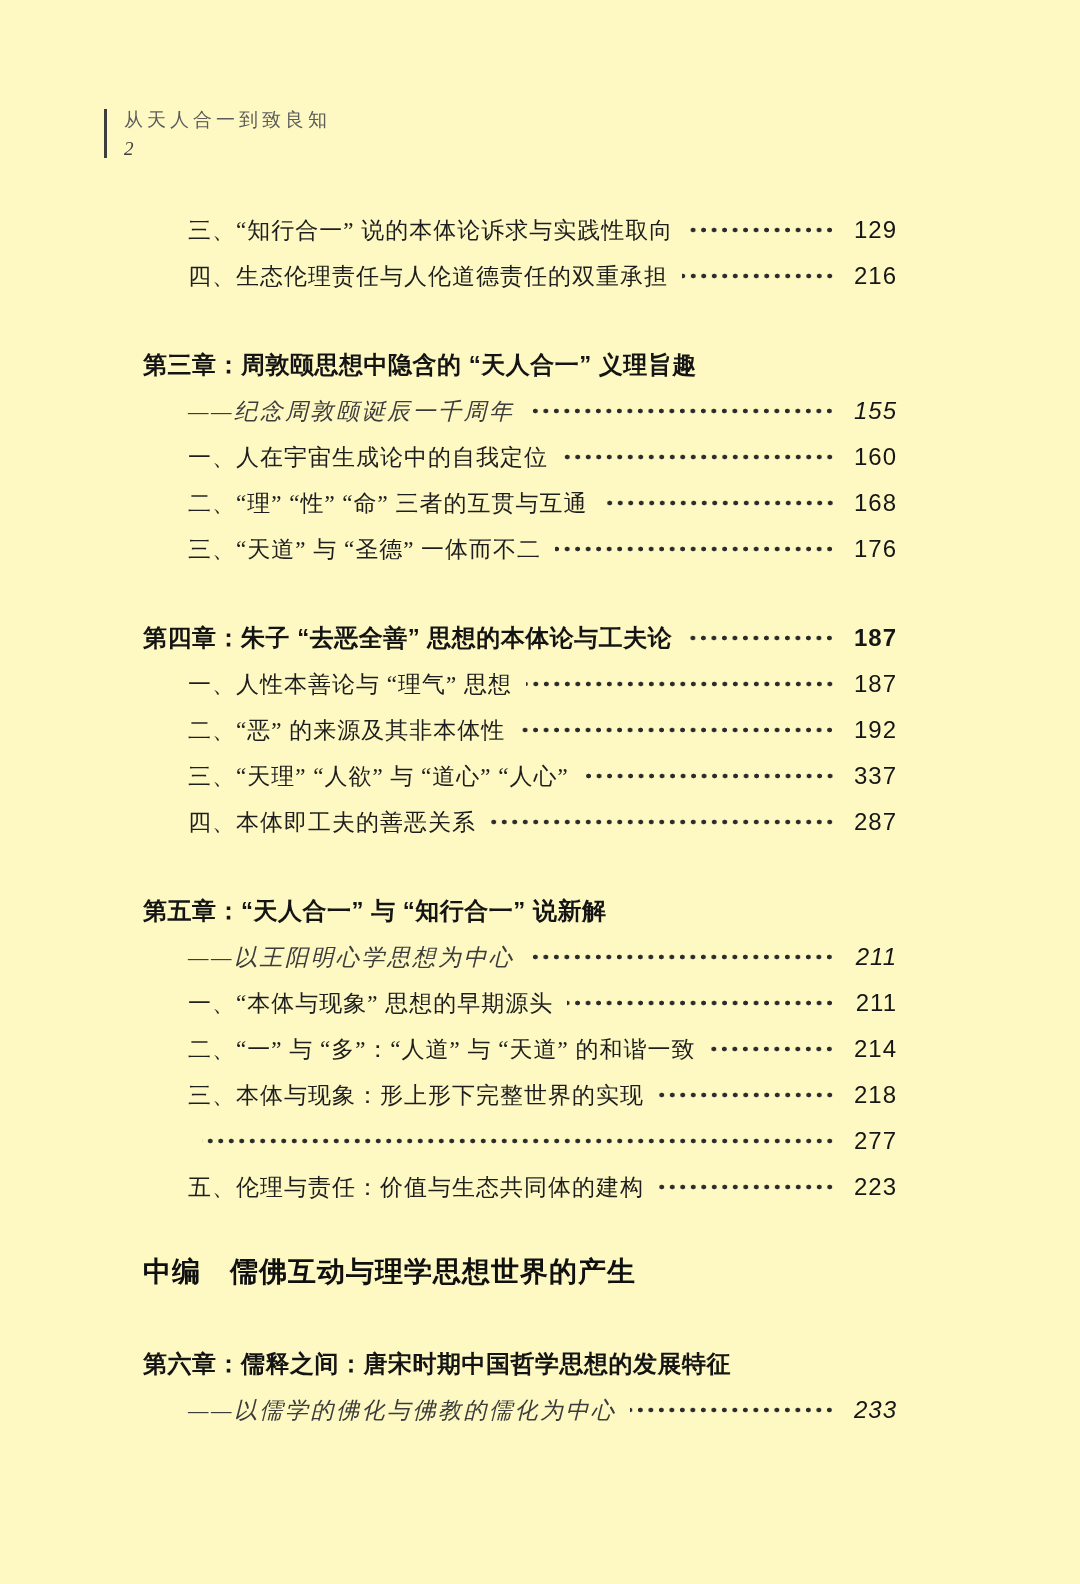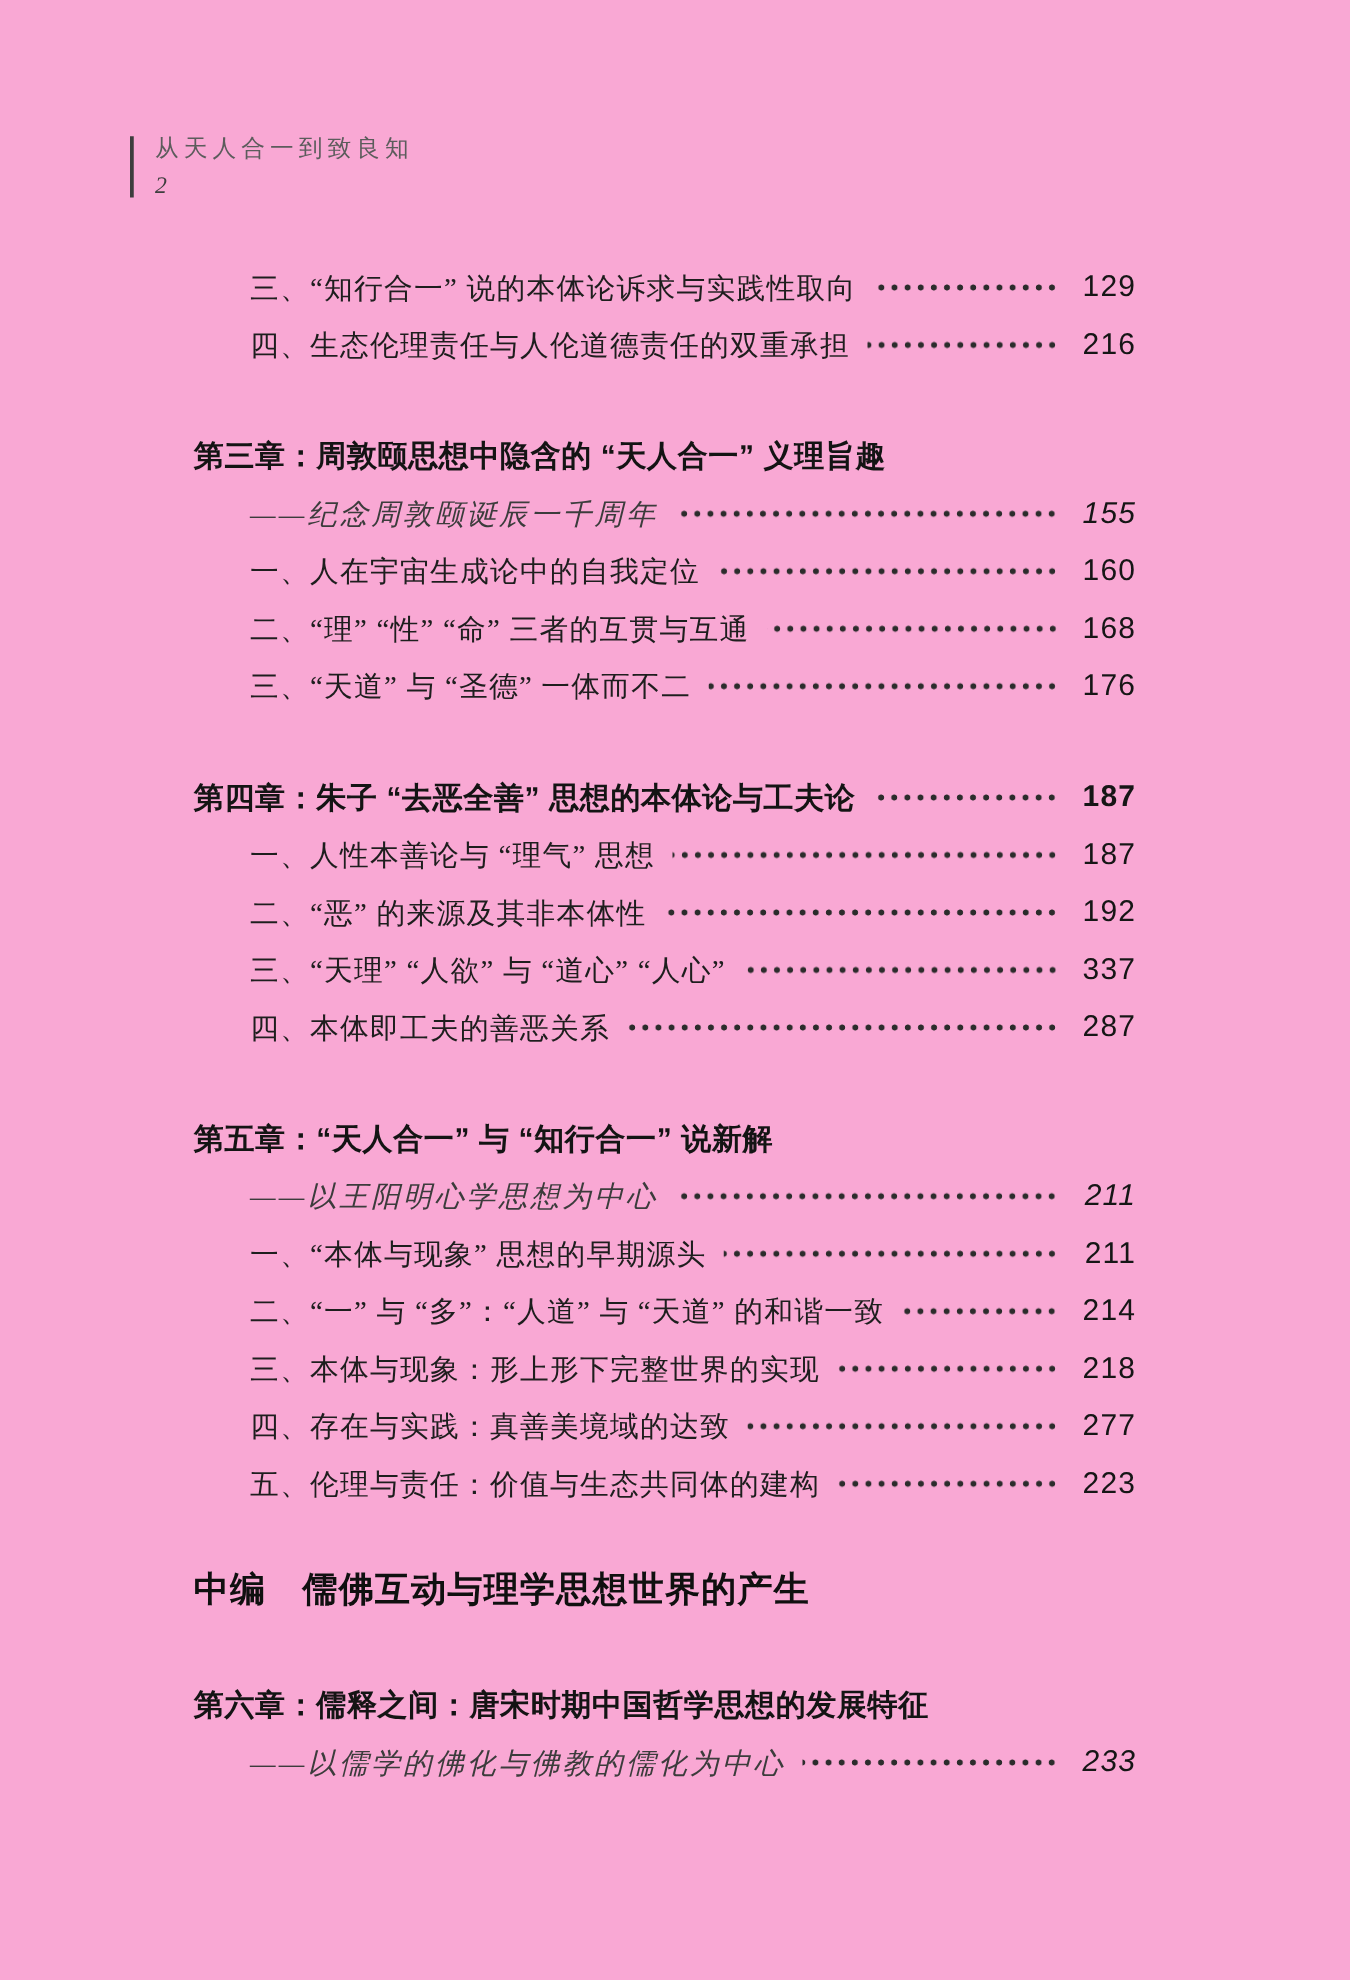--- a/index.html
+++ b/index.html
@@ -1,38 +1,38 @@
 <!DOCTYPE html>
 <html><head>
 <meta charset="utf-8">
 <style>
   html, body { margin: 0; padding: 0; background: #ffffff; }
   body {
     width: 1080px; height: 1584px; position: relative; overflow: hidden;
     font-family: "Liberation Serif", "DejaVu Serif", serif;
   }
-  .sheet { position: absolute; inset: 0; background: #f9a8d4; }
+  .sheet { position: absolute; inset: 0; background: #fef9c3; }
 
   
   .page-header {
     position: absolute; left: 104px; top: 109px;
     border-left: 3px solid #3d3d3d; padding-left: 17px;
   }
   .running-title {
     font-family: "Liberation Sans", "DejaVu Sans", sans-serif;
     font-size: 19px; letter-spacing: 4px; color: #5c5c5c; line-height: 1.2;
   }
   .folio {
     font-family: "Liberation Serif", "DejaVu Serif", serif;
     font-style: italic; font-size: 19px; color: #3e3e3e;
     margin-top: 7px; line-height: 1;
   }
 
   
-  .toc { position: absolute; left: 155px; top: 207px; width: 754px; }
+  .toc { position: absolute; left: 143px; top: 207px; width: 754px; }
   .row { display: flex; align-items: center; height: 46px; color: #1f1f1f; }
   .row .label { white-space: nowrap; }
 
   .item { padding-left: 45px; font-size: 23px; letter-spacing: 1px; color: #1e1e1e; }
   .subtitle {
     padding-left: 45px; font-size: 23px; font-style: italic;
     color: #3c3c3c; letter-spacing: 2.5px;
   }
   .chapter {
     font-family: "Liberation Sans", "DejaVu Sans", sans-serif;
@@ -143,21 +143,20 @@
         <span class="label">二、“一” 与 “多”：“人道” 与 “天道” 的和谐一致</span>
         <span class="leader"></span>
         <span class="pagenum">214</span>
       </div>
       <div class="row item">
         <span class="label">三、本体与现象：形上形下完整世界的实现</span>
         <span class="leader"></span>
         <span class="pagenum">218</span>
       </div>
       <div class="row item">
-        <span class="label">四、存在与实践：真善美境域的达致</span>
         <span class="leader"></span>
         <span class="pagenum">277</span>
       </div>
       <div class="row item">
         <span class="label">五、伦理与责任：价值与生态共同体的建构</span>
         <span class="leader"></span>
         <span class="pagenum">223</span>
       </div>
       <div class="row part">
         <span class="label">中编　儒佛互动与理学思想世界的产生</span>

